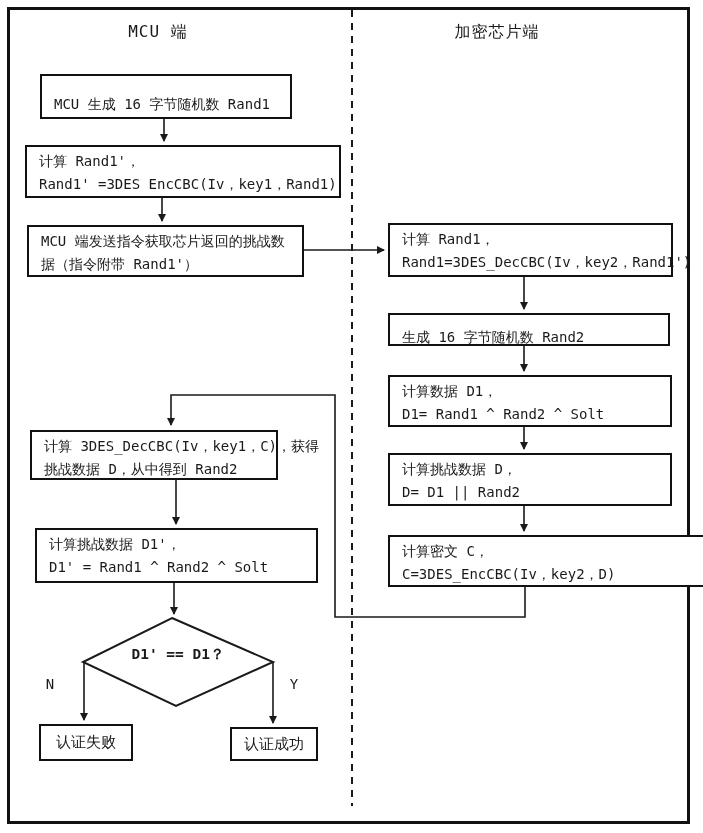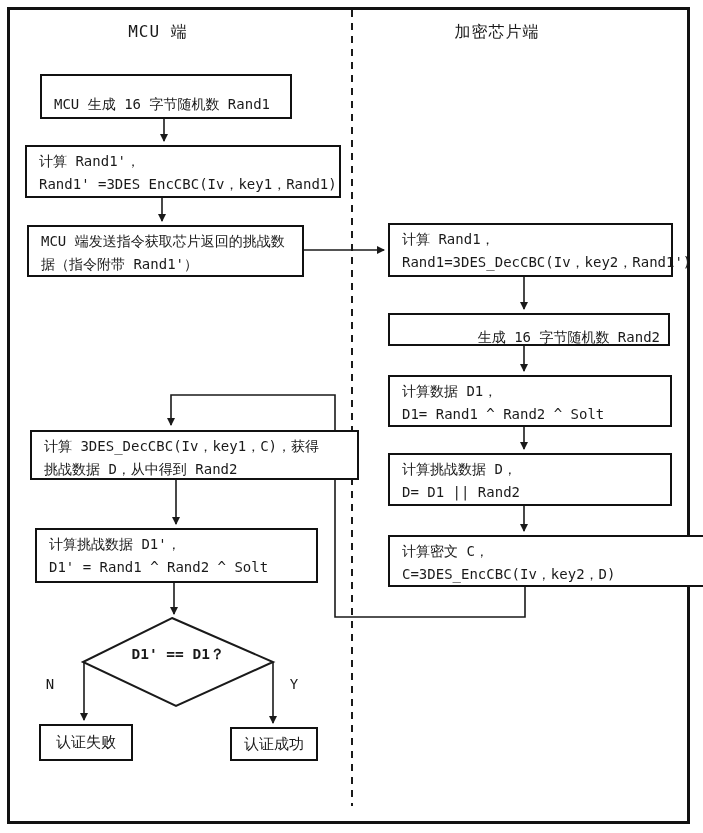--- a/index.html
+++ b/index.html
@@ -114,21 +114,21 @@
   <div class="node" style="left:25px; top:145px; width:316px; height:53px;">
     <div>计算 Rand1'，</div>
     <div>Rand1' =3DES EncCBC(Iv，key1，Rand1)</div>
   </div>
 
   <div class="node" style="left:27px; top:225px; width:277px; height:52px;">
     <div>MCU 端发送指令获取芯片返回的挑战数</div>
     <div>据（指令附带 Rand1'）</div>
   </div>
 
-  <div class="node" style="left:30px; top:430px; width:329px; height:50px;">
+  <div class="node" style="left:30px; top:430px; width:248px; height:50px;">
     <div>计算 3DES_DecCBC(Iv，key1，C)，获得</div>
     <div>挑战数据 D，从中得到 Rand2</div>
   </div>
 
   <div class="node" style="left:35px; top:528px; width:283px; height:55px;">
     <div>计算挑战数据 D1'，</div>
     <div>D1' = Rand1 ^ Rand2 ^ Solt</div>
   </div>
 
   <div class="decision-label" style="left:98px; top:645px; width:160px;text-align:center;">D1' == D1？</div>
@@ -142,21 +142,21 @@
 
   <div class="node terminal" style="left:230px; top:727px; width:88px; height:34px;">
     <span>认证成功</span>
   </div>
 
   <div class="node" style="left:388px; top:223px; width:285px; height:54px;">
     <div>计算 Rand1，</div>
     <div>Rand1=3DES_DecCBC(Iv，key2，Rand1')</div>
   </div>
 
-  <div class="node single" style="left:388px; top:313px; width:282px; height:33px;justify-content:flex-end;">
+  <div class="node single" style="left:388px; top:313px; width:282px; height:33px;">
     <span>生成 16 字节随机数 Rand2</span>
   </div>
 
   <div class="node" style="left:388px; top:375px; width:284px; height:52px;">
     <div>计算数据 D1，</div>
     <div>D1= Rand1 ^ Rand2 ^ Solt</div>
   </div>
 
   <div class="node" style="left:388px; top:453px; width:284px; height:53px;">
     <div>计算挑战数据 D，</div>

